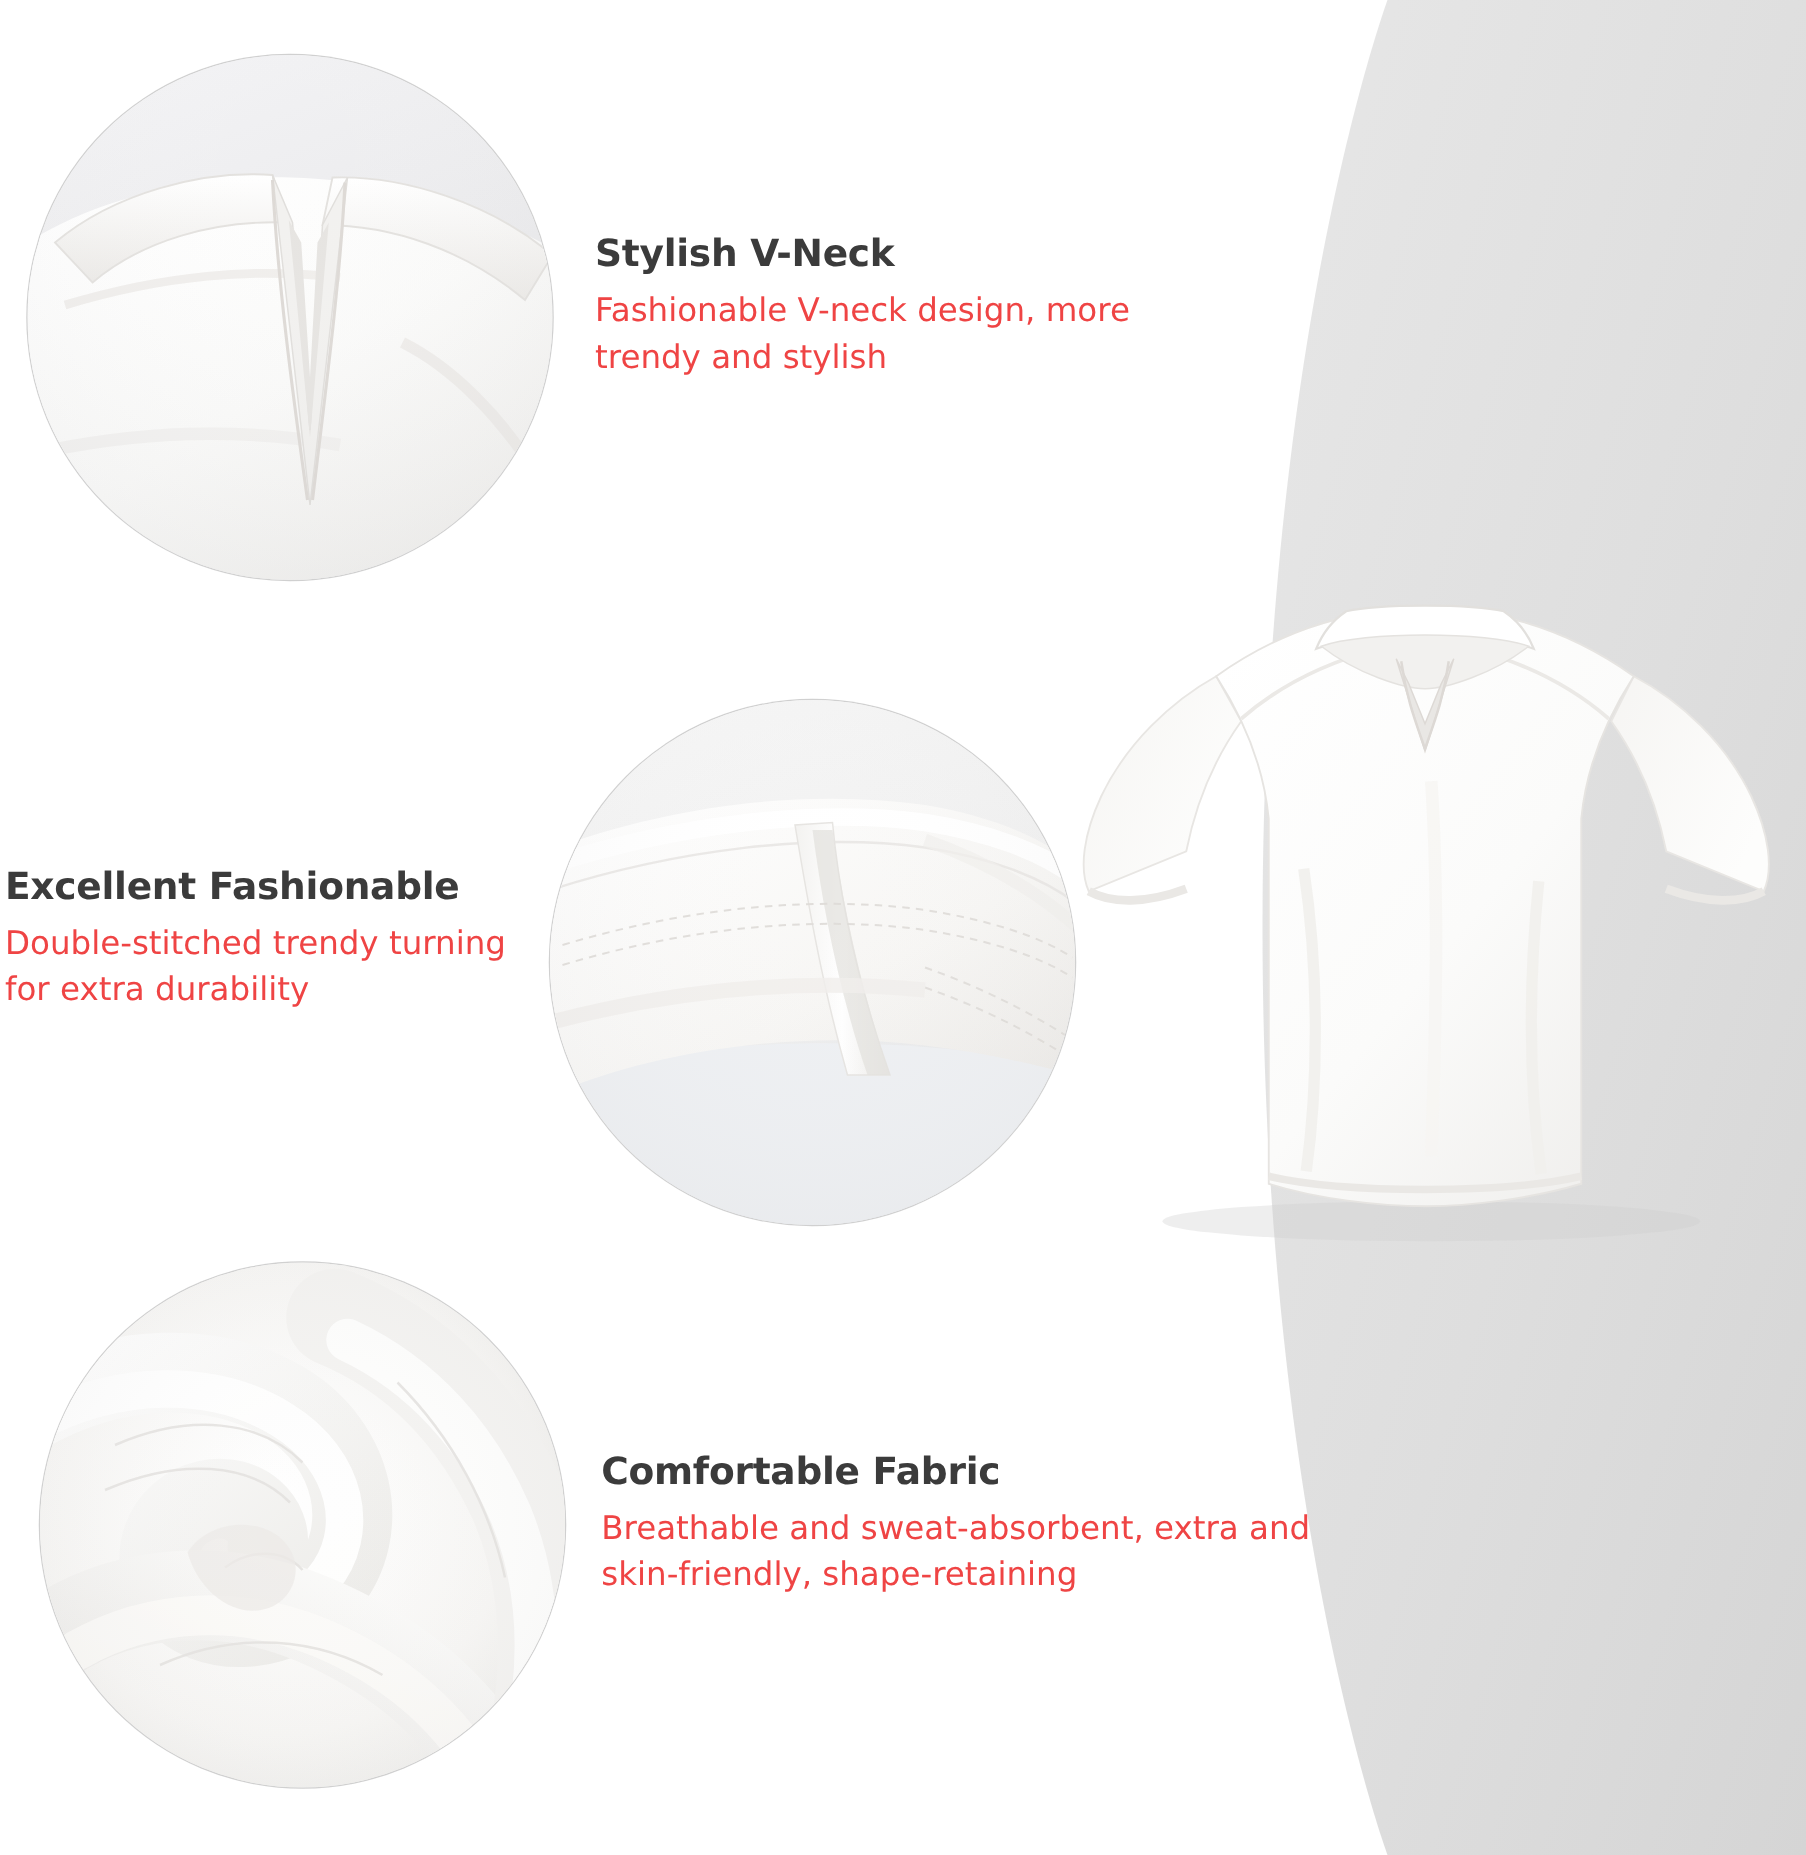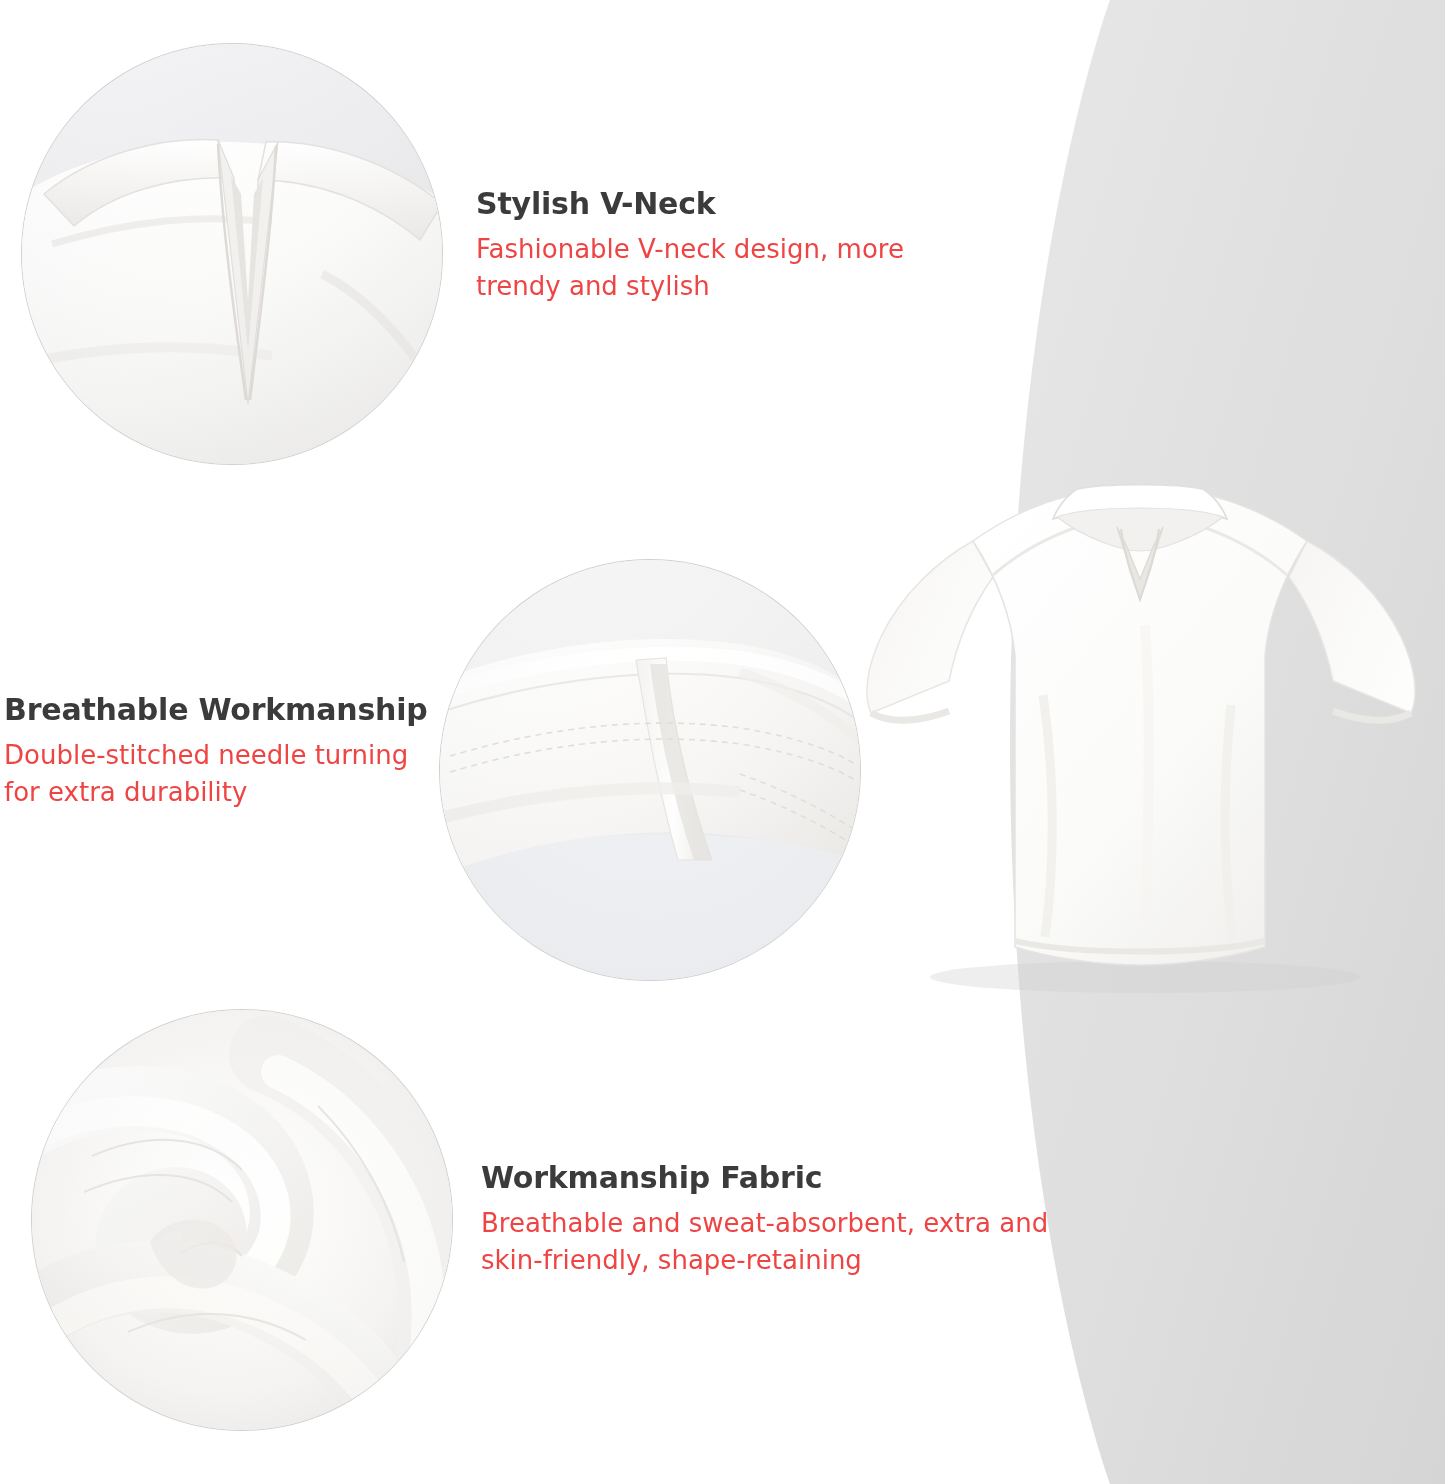--- a/index.html
+++ b/index.html
@@ -189,22 +189,22 @@
         <path d="M300,230 C340,244 382,264 418,288"></path>
       </g>
 
       <path d="M0,258 C100,232 200,222 300,232" fill="none" stroke="#f0eeeb" stroke-width="12" opacity="0.8"></path>
       <path d="M300,112 C346,128 388,152 420,180" fill="none" stroke="#f1efec" stroke-width="10" opacity="0.7"></path>
       <rect x="0" y="0" width="420" height="420" fill="url(#s2vig)" opacity="0.35"></rect>
     </svg>
   </div>
 
   <div class="feature" id="feature-workman">
-    <p class="title">Breathable Workmanship</p>
-    <p class="desc">Double-stitched needle turning for extra durability</p>
+    <p class="title">Excellent Fashionable</p>
+    <p class="desc">Double-stitched trendy turning for extra durability</p>
   </div>
 
   <div class="bubble" id="bubble-fabric">
     <svg viewBox="0 0 420 420">
       <defs>
         <radialGradient id="f3bg" cx="0.45" cy="0.45" r="0.75">
           <stop offset="0%" stop-color="#ffffff"></stop>
           <stop offset="60%" stop-color="#f7f6f4"></stop>
           <stop offset="100%" stop-color="#e8e7e4"></stop>
         </radialGradient>
@@ -239,21 +239,21 @@
         <path d="M96,322 C158,294 222,300 274,330"></path>
         <path d="M286,96 C330,140 360,196 372,252"></path>
       </g>
 
       <path d="M118,232 C134,206 176,202 196,224 C212,242 204,268 184,276 C158,286 128,266 118,232 Z" fill="#eceae7" opacity="0.75"></path>
       <rect x="0" y="0" width="420" height="420" fill="url(#f3vig)" opacity="0.4"></rect>
     </svg>
   </div>
 
   <div class="feature" id="feature-fabric">
-    <p class="title">Workmanship Fabric</p>
+    <p class="title">Comfortable Fabric</p>
     <p class="desc">Breathable and sweat-absorbent, extra and skin-friendly, shape-retaining</p>
   </div>
 
   <div id="shirt-photo">
     <svg viewBox="0 0 590 545">
       <defs>
         <linearGradient id="shirtGrad" x1="0.1" y1="0" x2="0.95" y2="1">
           <stop offset="0%" stop-color="#ffffff"></stop>
           <stop offset="55%" stop-color="#fbfbfa"></stop>
           <stop offset="100%" stop-color="#efeeec"></stop>

